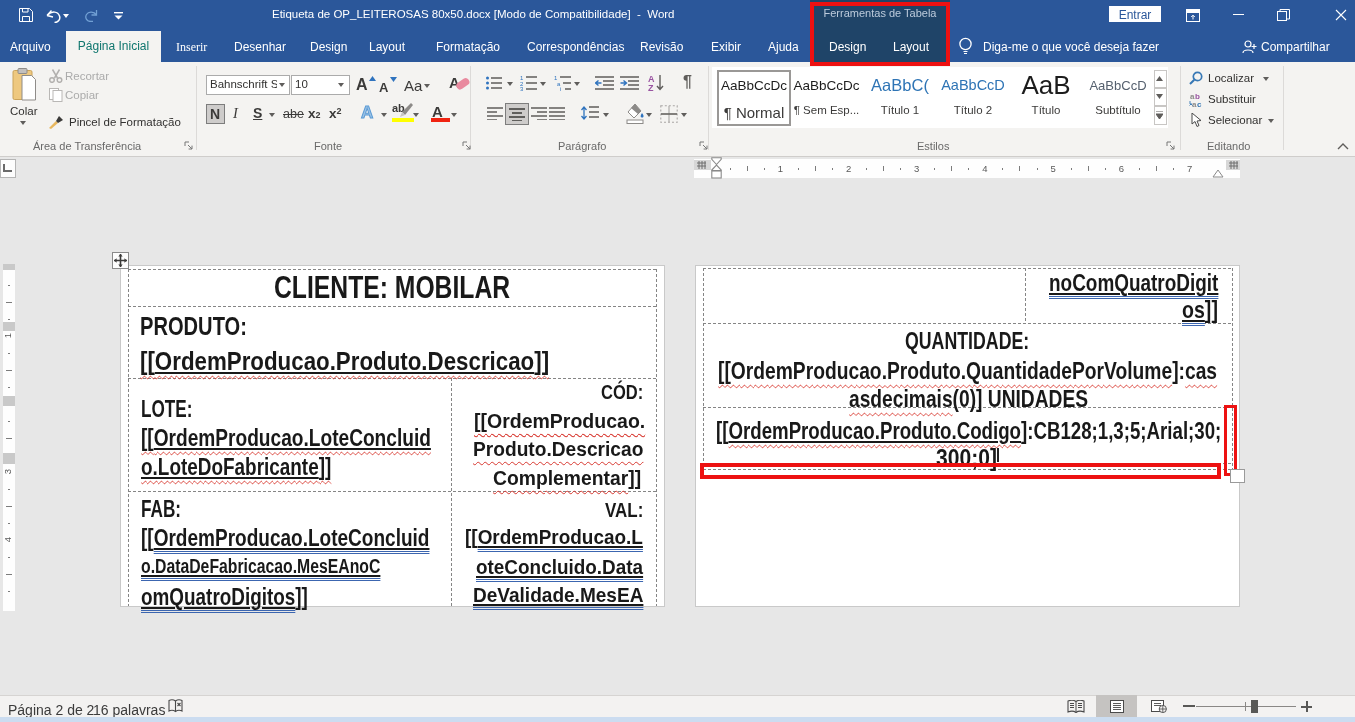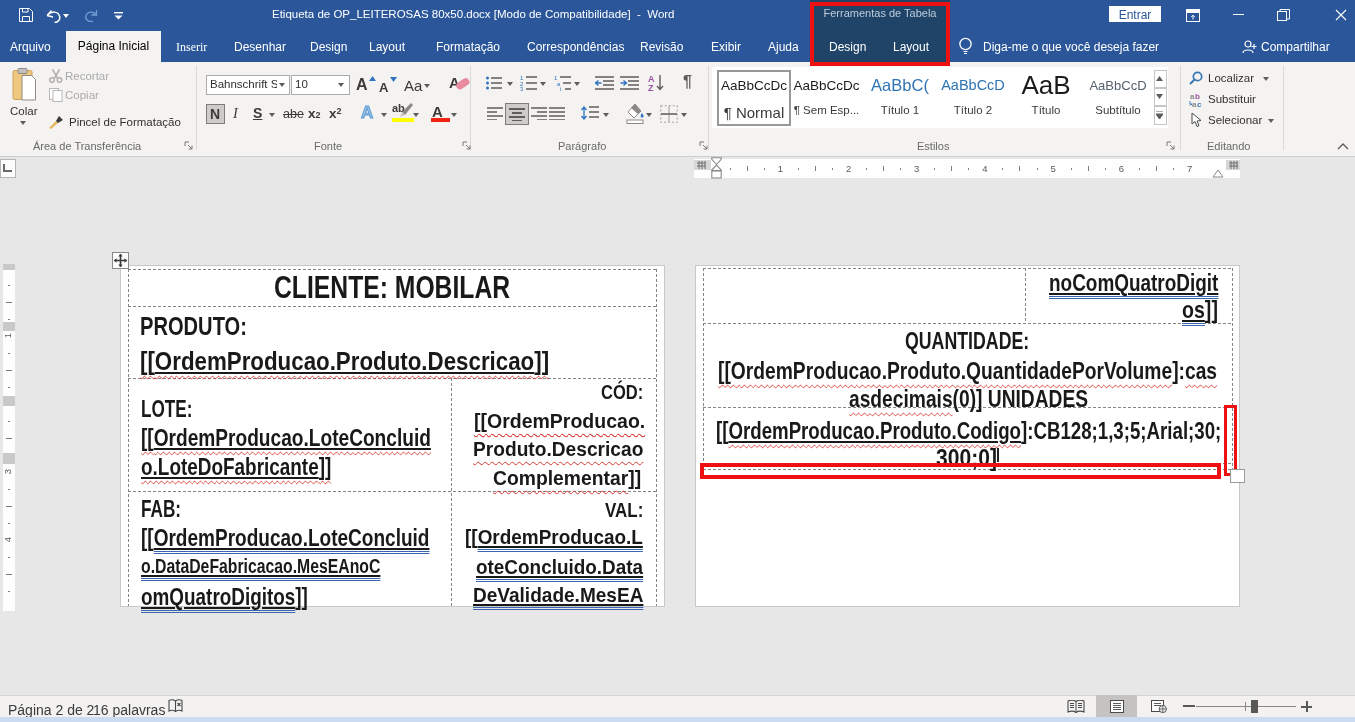--- a/index.html
+++ b/index.html
@@ -7,21 +7,21 @@
   html,body { width:1355px; height:722px; overflow:hidden; }
   body { font-family:"Liberation Sans", sans-serif; position:relative; background:#e7e7e7; }
   .abs { position:absolute; }
   #titlebar { position:absolute; left:0; top:0; width:1355px; height:31px; background:#2b579a; }
   #tabbar   { position:absolute; left:0; top:31px; width:1355px; height:31px; background:#2b579a; }
   #ctxpanel { position:absolute; left:810px; top:0; width:140px; height:62px; background:#1f4468; }
   #ctxpanel .cap { position:absolute; left:0; right:0; top:7px; text-align:center; color:#bdcbdc; font-size:11px; }
   .ttl { color:#fff; font-size:11.5px; }
   .tabtxt { color:#fff; font-size:12px; position:absolute; top:40px; }
   #activetab { position:absolute; left:66px; top:31px; width:95px; height:31px; background:#f4f3f1; }
-  #activetab span { color:#000000; font-size:12px; display:block; text-align:center; margin-top:8px; }
+  #activetab span { color:#0f766e; font-size:12px; display:block; text-align:center; margin-top:8px; }
   #ribbon { position:absolute; left:0; top:62px; width:1355px; height:94px; background:#f4f3f1; }
   #ribbon-edge { position:absolute; left:0; top:156px; width:1355px; height:1px; background:#cfcdcb; }
   .gsep { position:absolute; width:1px; background:#dcdad8; top:66px; height:84px; }
   .glabel { position:absolute; top:201px; font-size:11px; color:#696969; }
   .launch { position:absolute; width:11px; height:11px; top:203px; }
   .ricon { position:absolute; }
   .rtxt { position:absolute; font-size:11.5px; color:#323130; white-space:nowrap; }
   .gray { color:#ababab !important; }
   .dd { position:absolute; width:0; height:0; border-left:3.5px solid transparent; border-right:3.5px solid transparent; border-top:4px solid #5f5d5b; }
   .box-btn { position:absolute; border:1px solid #7d7d7d; background:#cecccb; }

